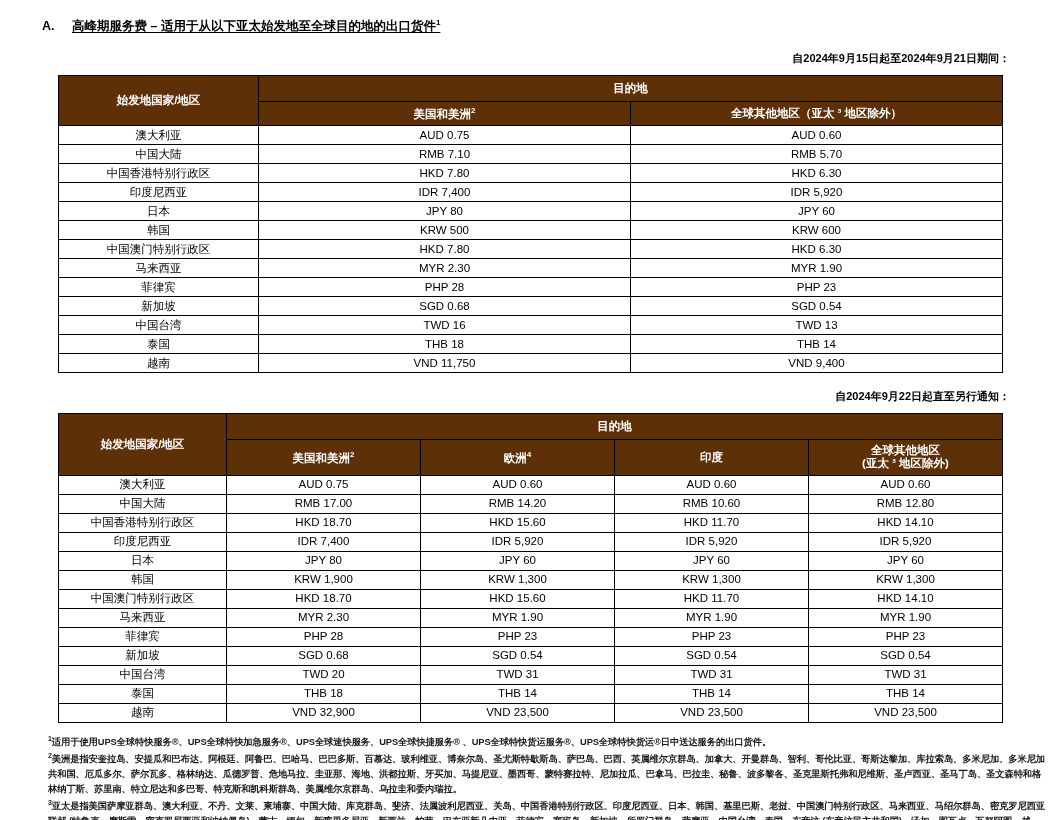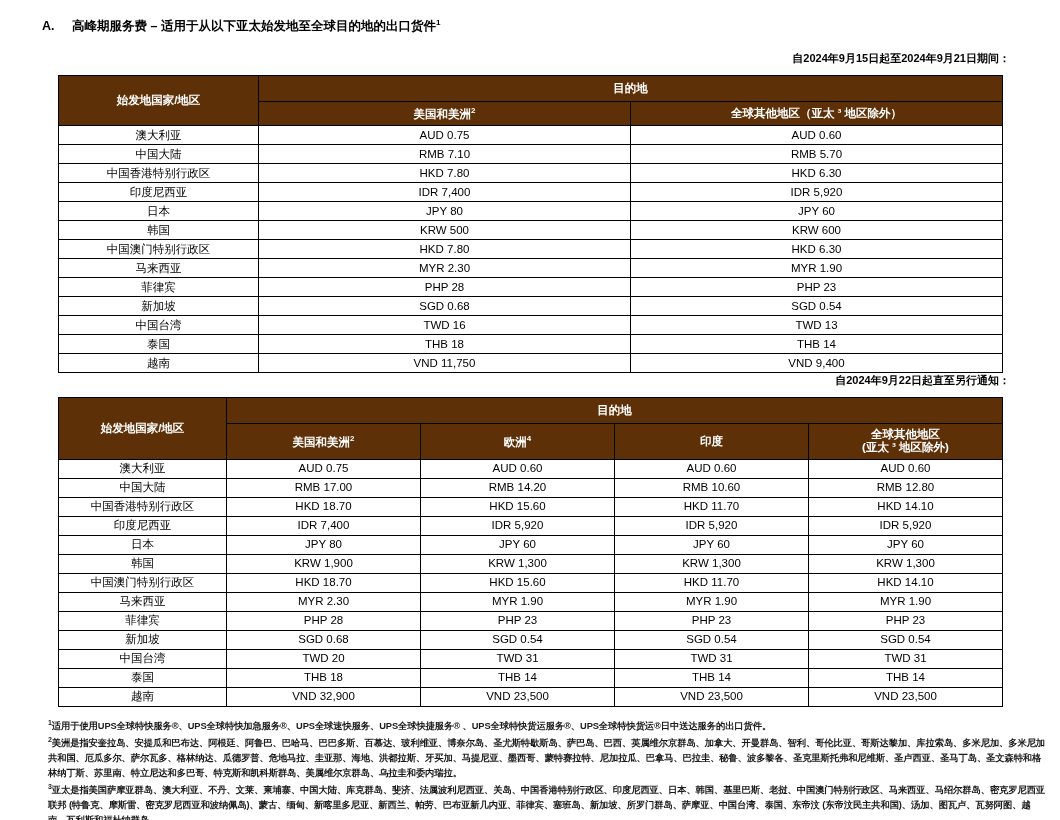--- a/index.html
+++ b/index.html
@@ -29,36 +29,38 @@
     font-size: 12.5px;
     font-weight: bold;
     margin-top: 4px;
     margin-bottom: 16px;
   }
   .section-letter {
     width: 30px;
     flex: 0 0 30px;
   }
   .section-title {
+    text-decoration: underline;
     text-underline-offset: 2px;
   }
   .sup {
     font-size: 8px;
     vertical-align: super;
     font-weight: bold;
   }
 
   
   .period-label {
     font-size: 11px;
     font-weight: bold;
     margin: 0 0 9px 6px;
     text-align: right;
   }
   .period-label.second {
+    margin-top: 16px;
   }
 
   
   table.fee-table {
     border-collapse: collapse;
     width: 944px;
     margin-left: 16px;
     table-layout: fixed;
   }
   table.fee-table th,

